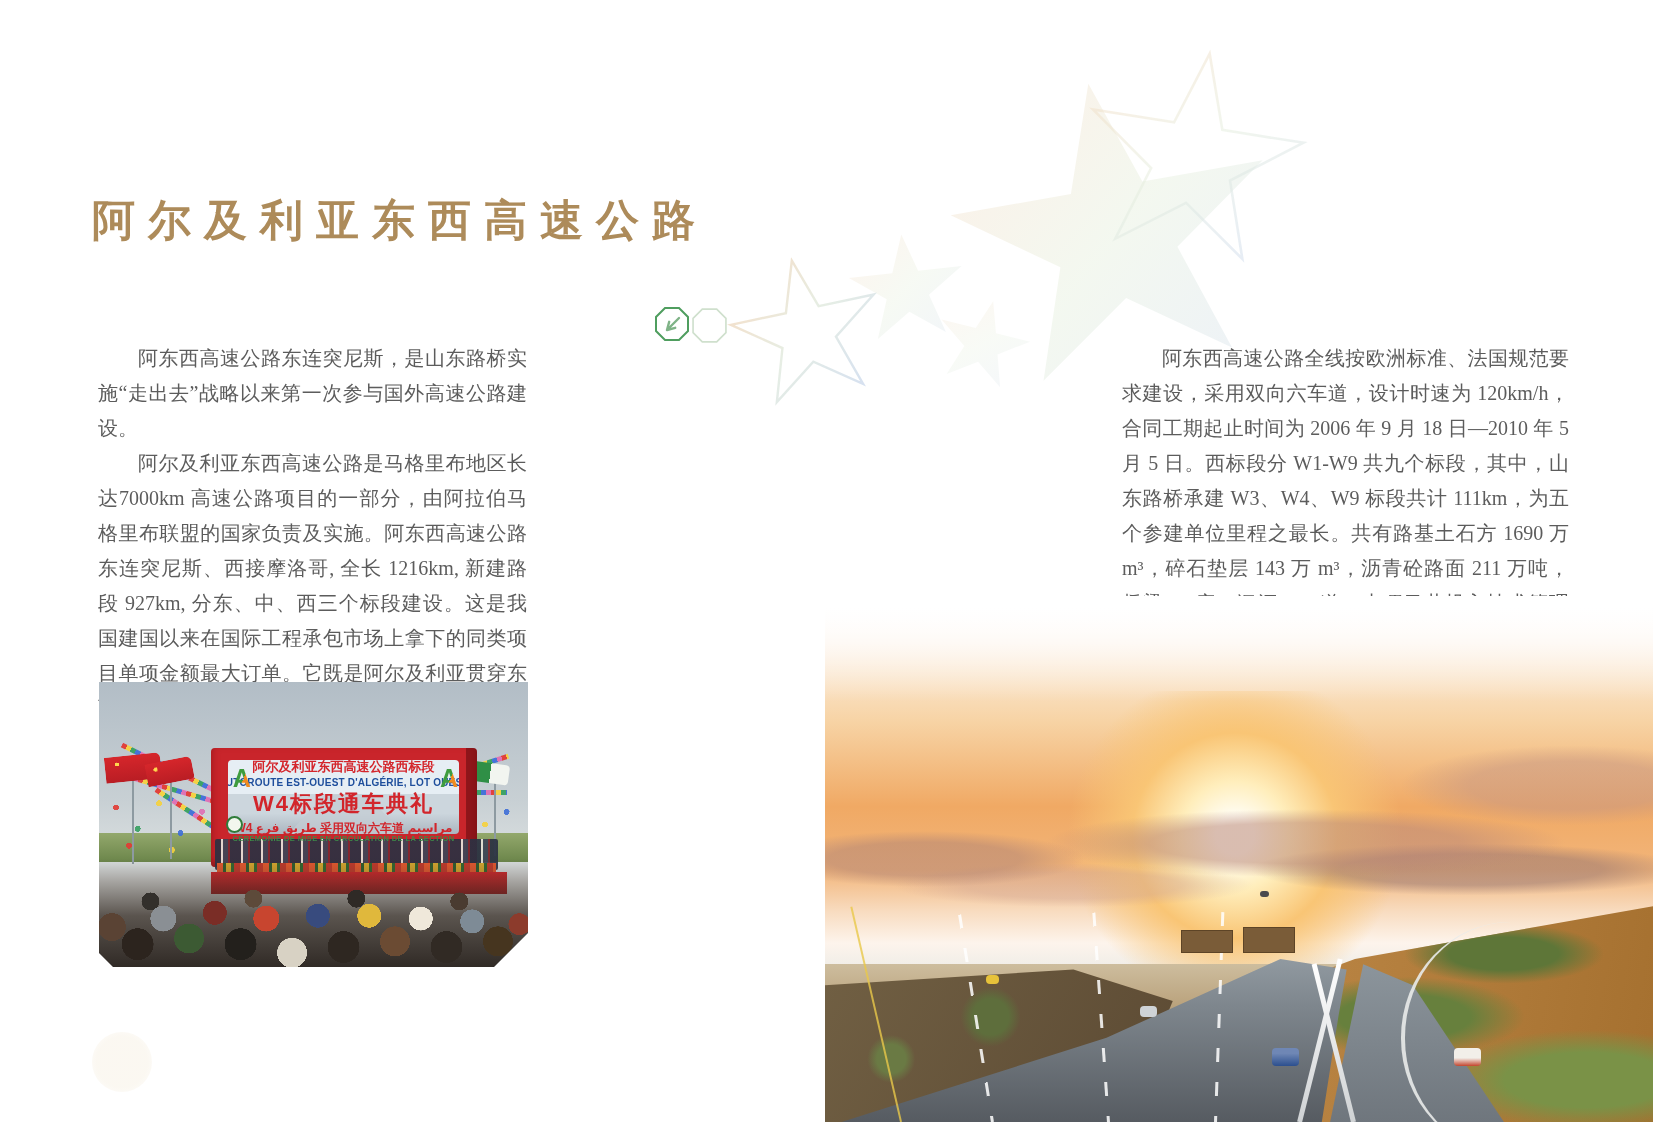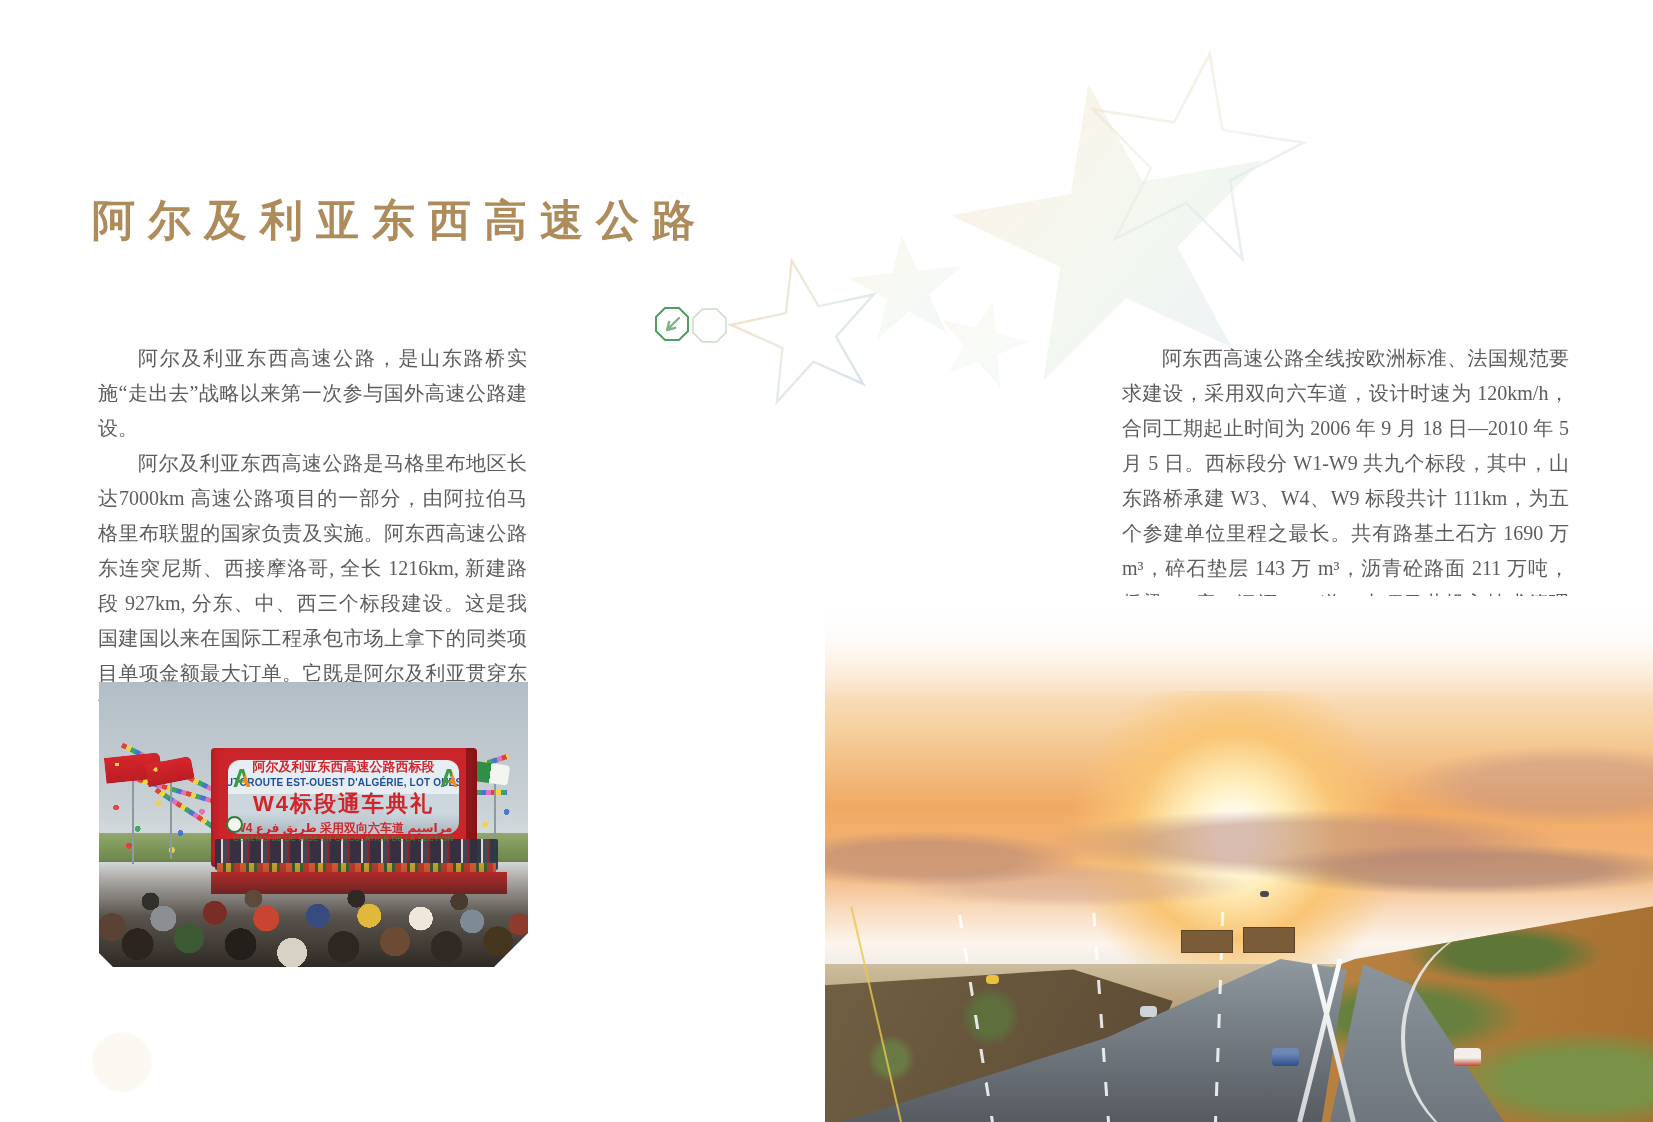--- a/index.html
+++ b/index.html
@@ -30,31 +30,31 @@
   .col-right{left:1122px;top:341px;width:447px;}
   
   .photo-ceremony{position:absolute;left:99px;top:682px;width:429px;height:285px;overflow:hidden;
       clip-path:polygon(0 0,100% 0,100% calc(100% - 34px),calc(100% - 34px) 100%,14px 100%,0 calc(100% - 14px));
       background:linear-gradient(180deg,#b2bdc6 0%,#c8d0d4 42%,#d9dedf 60%);}
   .p-field{position:absolute;left:0;top:53%;width:100%;height:10%;
       background:linear-gradient(180deg,#93a86c,#6b854a);}
   .p-stage{position:absolute;left:26%;top:23%;width:62%;height:42%;border-radius:4px;
       background:linear-gradient(90deg,#c9252b 0 96%,#8f161b 96%);
       box-shadow:inset 0 -5px 8px rgba(110,10,12,.55);}
-  .p-banner{position:absolute;left:30%;top:27.5%;width:54%;height:26%;border-radius:12px;
+  .p-banner{position:absolute;left:30%;top:27.5%;width:54%;height:26%;border-radius:4px;
       background:linear-gradient(180deg,#e6eef4 0 46%,#ccd6dd 46% 72%,#aab5bf 100%);
       display:flex;flex-direction:column;align-items:center;justify-content:center;gap:1px;overflow:hidden;}
   .p-banner-road{position:absolute;left:0;top:46%;width:100%;height:54%;
       clip-path:polygon(26% 100%,76% 100%,60% 0,42% 0);background:#c3ccd3;opacity:.7;}
   .bl{position:relative;z-index:2;white-space:nowrap;font-family:"Liberation Sans","DejaVu Sans",sans-serif;}
   .bl1{font-size:13px;font-weight:700;color:#d4262c;}
   .bl2{font-size:10px;font-weight:700;color:#1e4e9c;letter-spacing:.2px;}
   .bl3{font-size:22px;font-weight:900;color:#d2252b;letter-spacing:2px;}
   .bl4{font-size:12px;font-weight:700;color:#d2252b;direction:rtl;unicode-bidi:embed;}
-  .bl5{position:absolute;left:30%;top:53.4%;width:54%;text-align:center;font-size:7.5px;font-weight:400;
+  .bl5{position:absolute;left:30%;top:53.4%;width:54%;text-align:center;font-size:7.5px;font-weight:700;
        color:#3e8748;letter-spacing:.4px;white-space:nowrap;overflow:hidden;z-index:3;
        font-family:"Liberation Sans","DejaVu Sans",sans-serif;}
   .a-logo{position:absolute;z-index:3;font-family:"Liberation Sans","DejaVu Sans",sans-serif;
       font-size:25px;font-weight:900;color:#3e9c3e;line-height:1;
       background:linear-gradient(115deg,#3e9c3e 55%,#ef8b1f 55%);-webkit-background-clip:text;
       background-clip:text;-webkit-text-fill-color:transparent;}
   .a-left{left:31.2%;top:29.5%;}
   .a-right{left:79.5%;top:29.5%;}
   .p-logo-circle{position:absolute;left:29.5%;top:47%;width:13px;height:13px;border-radius:50%;
       background:#f2f6ee;border:2px solid #2f7d3a;z-index:3;}
@@ -197,21 +197,21 @@
 
   <svg class="oct oct-prev" viewBox="0 0 36 36">
     <polygon points="11,2 25,2 34,11 34,25 25,34 11,34 2,25 2,11" fill="none" stroke="#4f9e5f" stroke-width="2"></polygon>
     <path d="M25 12 L13 24 M13 24 L21.2 21.8 M13 24 L15.2 15.8" stroke="#7fb387" stroke-width="2.4" fill="none" stroke-linecap="round"></path>
   </svg>
   <svg class="oct oct-next" viewBox="0 0 36 36">
     <polygon points="11,2 25,2 34,11 34,25 25,34 11,34 2,25 2,11" fill="none" stroke="#cfe0cd" stroke-width="1.6"></polygon>
   </svg>
 
   <div class="col col-left">
-    <p>阿尔及利亚东西高速公路，是山东路桥实施“走出去”战略以来第一次参与国外高速公路建设。</p>
+    <p>阿东西高速公路东连突尼斯，是山东路桥实施“走出去”战略以来第一次参与国外高速公路建设。</p>
     <p>阿尔及利亚东西高速公路是马格里布地区长达7000km 高速公路项目的一部分，由阿拉伯马格里布联盟的国家负责及实施。阿东西高速公路东连突尼斯、西接摩洛哥, 全长 1216km, 新建路段 927km, 分东、中、西三个标段建设。这是我国建国以来在国际工程承包市场上拿下的同类项目单项金额最大订单。它既是阿尔及利亚贯穿东西方向的主要交通大动脉，又是北非地中海沿岸国家重要的战略要道。</p>
   </div>
 
   <div class="col col-right">
     <p>阿东西高速公路全线按欧洲标准、法国规范要求建设，采用双向六车道，设计时速为 120km/h，合同工期起止时间为 2006 年 9 月 18 日—2010 年 5 月 5 日。西标段分 W1-W9 共九个标段，其中，山东路桥承建 W3、W4、W9 标段共计 111km，为五个参建单位里程之最长。共有路基土石方 1690 万 m³，碎石垫层 143 万 m³，沥青砼路面 211 万吨，桥梁 61 座，涵洞 264 道。本项目共投入技术管理人员 240 人，中国工人 1299 人，阿工 2398 人；采购大型机械设备 684 台套；自行生产石料 370 万 m³。</p>
   </div>
 
   <div class="photo-highway">
     <div class="hw-sun"></div>
     <div class="hw-clouds"></div>

